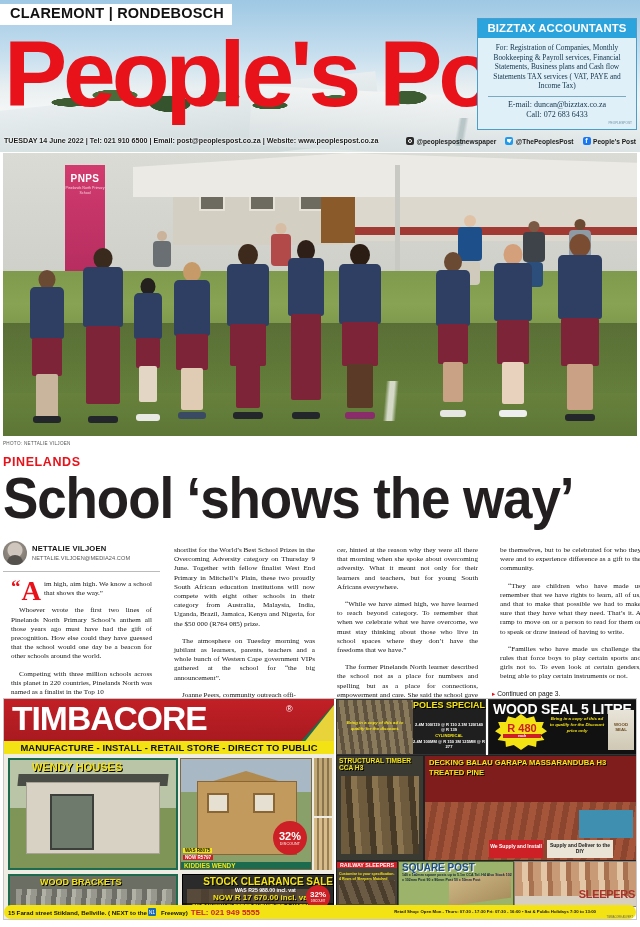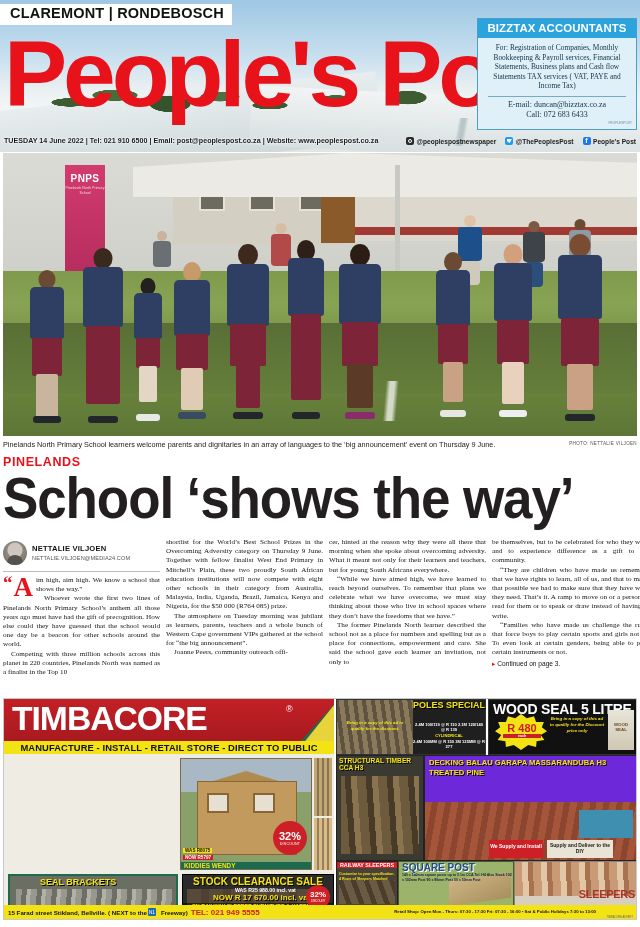--- a/index.html
+++ b/index.html
@@ -107,21 +107,21 @@
   .col{position:relative;}
   .byline{display:flex;align-items:center;gap:5px;height:30px;}
   .avatar{width:24px;height:24px;border-radius:50%;flex:0 0 24px;
     background:radial-gradient(circle at 50% 38%,#cfc6be 0 7px,#8f8880 8px,#6f6a64 100%);position:relative;overflow:hidden;}
   .avatar:after{content:"";position:absolute;left:4px;bottom:0;width:16px;height:10px;border-radius:8px 8px 0 0;background:#55514c;}
   .by-name{font-size:7.6px;font-weight:bold;color:#111;letter-spacing:.2px;line-height:10px;}
   .by-mail{font-size:5.6px;color:#555;letter-spacing:.1px;line-height:8px;}
   .byrule{height:1px;background:#bbb;margin:3px 0 4px;}
   .body{font-family:"Liberation Serif",serif;font-size:7.15px;line-height:9.2px;
     text-align:justify;color:#141414;}
-  .body p{margin:0;text-indent:8px;}
+  .body p{margin:8px;text-indent:8px;}
   .body p.first{text-indent:0;}
   .dropcap{float:left;font-family:"Liberation Serif",serif;font-weight:bold;color:#e8121a;
     font-size:27px;line-height:21px;padding:1px 3px 0 0;}
   .quotemark{float:left;font-family:"Liberation Serif",serif;font-weight:bold;color:#e8121a;
     font-size:19px;line-height:14px;padding-right:1px;}
   .contd{font-family:"Liberation Sans",sans-serif;font-size:6.6px;color:#111;margin-top:2px;}
   .contd:before{content:"\25B8";color:#e8121a;margin-right:2px;}
 
   
   .ad{position:absolute;left:3px;top:698px;width:634px;height:222px;overflow:hidden;background:#fff;
@@ -157,21 +157,21 @@
     display:flex;flex-direction:column;align-items:center;justify-content:center;}
   .disc32 b{font-size:11px;line-height:11px;}
   .disc32 i{font-style:normal;font-size:3.6px;letter-spacing:.2px;}
 
   .pole-br{left:4px;top:120px;width:170px;height:42px;border:2px solid #1d6b4f;background:#6b6f63;}
   .pole-br .lbl{left:30px;top:2px;font-size:9px;color:#f4e314;text-shadow:1px 1px 0 #000;}
   .tools{position:absolute;left:6px;top:13px;width:156px;height:26px;
     background:repeating-linear-gradient(95deg,#9a9a90 0 6px,#6e6e66 6px 11px,#b5b5aa 11px 15px);opacity:.95;}
 
   .stock{left:178px;top:120px;width:152px;height:42px;background:#2b2b2b;border:1px solid #000;}
-  .stock .hd{position:absolute;left:0;top:1px;width:100%;text-align:center;font-size:10px;font-weight:bold;color:#f4e314;text-shadow:1px 1px 0 #000;}
+  .stock .hd{position:absolute;left:0;top:1px;width:100%;text-align:right;font-size:10px;font-weight:bold;color:#f4e314;text-shadow:1px 1px 0 #000;}
   .stock .was{position:absolute;left:52px;top:12px;font-size:5.2px;font-weight:bold;color:#fff;}
   .stock .now{position:absolute;left:30px;top:18px;font-size:8px;font-weight:bold;color:#f4e314;text-shadow:1px 1px 0 #000;}
   .stock .fur{position:absolute;left:4px;top:14px;width:140px;height:22px;
     background:repeating-linear-gradient(90deg,#7d6346 0 14px,#6a5139 14px 22px);opacity:.55;}
   .stock .ft{position:absolute;left:0;bottom:0;width:100%;text-align:center;font-size:5.4px;font-weight:bold;color:#f4e314;background:rgba(0,0,0,.55);}
   .stock .d32{position:absolute;right:3px;bottom:6px;width:24px;height:24px;border-radius:50%;background:#cc2026;color:#fff;
     display:flex;flex-direction:column;align-items:center;justify-content:center;}
   .stock .d32 b{font-size:8px;line-height:8px;}
   .stock .d32 i{font-style:normal;font-size:2.8px;}
 
@@ -193,21 +193,21 @@
   .wood .each{position:absolute;left:14px;top:34px;width:38px;text-align:center;font-size:3.6px;font-weight:bold;color:#fff;background:#cc2026;}
   .wood .bring{position:absolute;left:60px;top:16px;width:56px;font-size:4.4px;font-weight:bold;font-style:italic;color:#f4e314;line-height:6.2px;text-align:center;}
   .wood .can{position:absolute;right:3px;top:10px;width:26px;height:40px;background:linear-gradient(180deg,#e8e4d8,#cfc8b4);border:1px solid #8a8madapter;}
   .wood .can b{display:block;font-size:4.4px;color:#6b4a1f;text-align:center;padding-top:12px;line-height:5px;}
 
   .struct{position:absolute;left:0;top:56px;width:86px;height:104px;background:#3a3a32;border:1px solid #222;}
   .struct .st{position:absolute;left:2px;top:1px;width:84px;font-size:6.6px;font-weight:bold;color:#f4e314;line-height:7.4px;text-shadow:1px 1px 0 #000;}
   .struct .wood2{position:absolute;left:4px;top:20px;width:78px;height:78px;
     background:repeating-linear-gradient(86deg,#6e5a3c 0 9px,#473a26 9px 15px,#8a7450 15px 21px);}
 
-  .deck{position:absolute;left:88px;top:56px;width:212px;height:104px;background:#6d28d9;border:1px solid #222;}
+  .deck{position:absolute;left:88px;top:56px;width:212px;height:104px;background:#7f1d1d;border:1px solid #222;}
   .deck .dt{position:absolute;left:4px;top:2px;font-size:7.6px;font-weight:bold;color:#f4e314;line-height:9.6px;text-shadow:1px 1px 0 #000;}
   .deck .floor{position:absolute;left:0;bottom:0;width:212px;height:58px;
     background:repeating-linear-gradient(100deg,#a5563a 0 7px,#8c4630 7px 13px);}
   .deck .pool{position:absolute;right:4px;bottom:22px;width:54px;height:28px;background:#3e8fb0;}
   .deck .b1{position:absolute;left:64px;bottom:2px;width:54px;height:18px;background:#cc2026;color:#fff;
     font-size:5px;font-weight:bold;text-align:center;line-height:6.4px;padding-top:3px;box-sizing:border-box;}
   .deck .b2{position:absolute;left:122px;bottom:2px;width:66px;height:18px;background:#e9e4d6;color:#1a1a1a;
     font-size:5px;font-weight:bold;text-align:center;line-height:6.4px;padding-top:2px;box-sizing:border-box;}
 
   .sleep{position:absolute;left:0;top:162px;width:60px;height:44px;background:#4a4137;border:1px solid #222;}
@@ -219,21 +219,21 @@
   .sqp{position:absolute;left:62px;top:162px;width:114px;height:44px;background:#9bb36a;border:1px solid #4a5a2a;}
   .sqp .t{position:absolute;left:3px;top:0px;font-size:10px;font-weight:bold;color:#1b4d8a;text-shadow:1px 1px 0 #fff;}
   .sqp .sp{position:absolute;left:3px;top:11px;font-size:3.5px;font-weight:bold;color:#123;line-height:4.6px;}
   .sqp .post{position:absolute;right:2px;top:14px;width:62px;height:26px;background:linear-gradient(160deg,#cdb483,#a98f5e);transform:skewY(-8deg);}
 
   .meranti{position:absolute;left:178px;top:162px;width:122px;height:44px;background:#d8cfc0;border:1px solid #8a8278;}
   .meranti .planks{position:absolute;left:0;top:0;width:122px;height:34px;
     background:repeating-linear-gradient(88deg,#c99a76 0 8px,#e3c6a6 8px 14px,#a8714f 14px 19px);}
   .meranti .t{position:absolute;right:2px;bottom:6px;font-size:11px;font-weight:bold;color:#a8332c;letter-spacing:-.3px;}
 
-  .adfoot{position:absolute;left:0;bottom:0;width:632px;height:14px;background:#f4e314;display:flex;align-items:center;}
+  .adfoot{position:absolute;left:0;bottom:0;width:632px;height:14px;background:#f4e314;display:flex;align-items:center;border-radius:7px;}
   .adfoot .addr{font-size:6.2px;font-weight:bold;color:#111;padding-left:4px;}
   .adfoot .n1{display:inline-block;width:8px;height:8px;background:#1b6ab5;color:#fff;font-size:5px;text-align:center;line-height:8px;border-radius:1px;margin:0 1px;}
   .adfoot .tel{font-size:8px;font-weight:bold;color:#cc2026;padding-left:3px;}
   .adfoot .hours{position:absolute;right:40px;font-size:4.3px;font-weight:bold;color:#111;line-height:5.4px;text-align:left;}
   .adfoot .tiny{position:absolute;right:3px;bottom:0;font-size:2.6px;color:#666;}
 </style>
 </head>
 <body>
 
 <div class="page">
@@ -387,21 +387,20 @@
       <span class="torso" style="top:21px;width:44px;height:64px"></span>
       <span class="legs" style="top:84px;width:38px;height:48px"></span>
       <span class="legs" style="top:130px;width:26px;height:46px;background:#caa184"></span>
       <span class="shoes" style="top:180px;width:30px"></span>
     </div>
 
     <div class="ph-cord"></div>
   </div>
 
   <div class="caption-row">
-    <div class="caption">Pinelands North Primary School learners welcome parents and dignitaries in an array of languages to the ‘big announcement’ event on Thursday 9 June.</div>
     <div class="photocredit">PHOTO: NETTALIE VILJOEN</div>
   </div>
 
   <div class="kicker">PINELANDS</div>
   <div class="headline">School ‘shows the way’</div>
 
   <div class="article">
 
     <div class="col">
       <div class="byline">
@@ -423,21 +422,21 @@
       <div class="body">
         <p class="first">shortlist for the World’s Best School Prizes in the Overcoming Adversity category on Thursday 9 June. Together with fellow finalist West End Primary in Mitchell’s Plain, these two proudly South African education institutions will now compete with eight other schools in their category from Australia, Malaysia, India, Uganda, Brazil, Jamaica, Kenya and Nigeria, for the $50 000 (R764 085) prize.</p>
         <p>The atmosphere on Tuesday morning was jubilant as learners, parents, teachers and a whole bunch of Western Cape government VIPs gathered at the school for “the big announcement”.</p>
         <p>Joanne Peers, community outreach offi-</p>
       </div>
     </div>
 
     <div class="col">
       <div class="body">
         <p class="first">cer, hinted at the reason why they were all there that morning when she spoke about overcoming adversity. What it meant not only for their learners and teachers, but for young South Africans everywhere.</p>
-        <p>“While we have aimed high, we have learned to reach beyond ourselves. To remember that plans we celebrate what we have overcome, we must stay thinking about those who live in school spaces where they don’t have the freedoms that we have.”</p>
+        <p>“While we have aimed high, we have learned to reach beyond category. To remember that when we celebrate what we have overcome, we must stay thinking about those who live in school spaces where they don’t have the freedoms that we have.”</p>
         <p>The former Pinelands North learner described the school not as a place for numbers and spelling but as a place for connections, empowerment and care. She said the school gave each learner an invitation, not only to</p>
       </div>
     </div>
 
     <div class="col">
       <div class="body">
         <p class="first">be themselves, but to be celebrated for who they were and to experience difference as a gift to the community.</p>
         <p>“They are children who have made us remember that we have rights to learn, all of us, and that to make that possible we had to make sure that they have what they need. That’s it. A ramp to move on or a person to read for them or to speak or draw instead of having to write.</p>
         <p>“Families who have made us challenge the rules that force boys to play certain sports and girls not to. To even look at certain genders, being able to play certain instruments or not.</p>
       </div>
@@ -451,20 +450,26 @@
       <div class="tc-head">
         <div class="tc-leaf"></div>
         <div class="tc-leaf2"></div>
         <div class="tc-logo">TIMBACORE</div>
         <div class="tc-reg">®</div>
       </div>
       <div class="tc-strap">MANUFACTURE - INSTALL - RETAIL STORE - DIRECT TO PUBLIC</div>
 
       <div class="tc-grid">
 
+        <div class="box wendy">
+          <div class="roof"></div>
+          <div class="shed"></div>
+          <div class="door"></div>
+          <div class="lbl wendy-title">WENDY HOUSES</div>
+        </div>
 
         <div class="box kiddies">
           <div class="kroof"></div>
           <div class="house"></div>
           <div class="w1" style="left:26px"></div>
           <div class="w1" style="left:72px"></div>
           <div style="position:absolute;left:2px;bottom:16px;background:#f4e314;color:#111;font-size:4.6px;font-weight:bold;padding:0 2px;">WAS R8075</div>
           <div style="position:absolute;left:2px;bottom:9px;background:#cc2026;color:#fff;font-size:4.6px;font-weight:bold;padding:0 2px;">NOW R5797</div>
           <div style="position:absolute;left:0;bottom:0;width:132px;background:#1d6b4f;color:#f4e314;font-size:6.4px;font-weight:bold;padding-left:3px;">KIDDIES WENDY</div>
           <div class="disc32">
@@ -476,21 +481,21 @@
         <div class="box" style="left:310px;top:4px;width:18px;height:58px;background:#8c7a56;
              background-image:repeating-linear-gradient(90deg,#c2a874 0 3px,#8a7450 3px 5px);"></div>
         <div class="box" style="left:310px;top:4px;width:18px;height:0;"></div>
         <div class="box" style="left:212px;top:4px;width:0;height:0;"></div>
 
         <div class="box" style="left:310px;top:64px;width:18px;height:52px;
              background-image:repeating-linear-gradient(90deg,#d8bd8a 0 3px,#9a8057 3px 5px);"></div>
 
         <div class="box pole-br">
           <div class="tools"></div>
-          <div class="lbl">SEAL BRACKETS</div>
+          <div class="lbl">WOOD BRACKETS</div>
         </div>
 
         <div class="box stock">
           <div class="fur"></div>
           <div class="hd">STOCK CLEARANCE SALE</div>
           <div class="was">WAS R25 988.00 incl. vat</div>
           <div class="now">NOW R 17 670.00 incl. vat</div>
           <div class="ft">ON RAILWAY SLEEPER FURNITURE &amp; HARDWOOD FURNITURE</div>
           <div class="d32">
             <b>32%</b>

